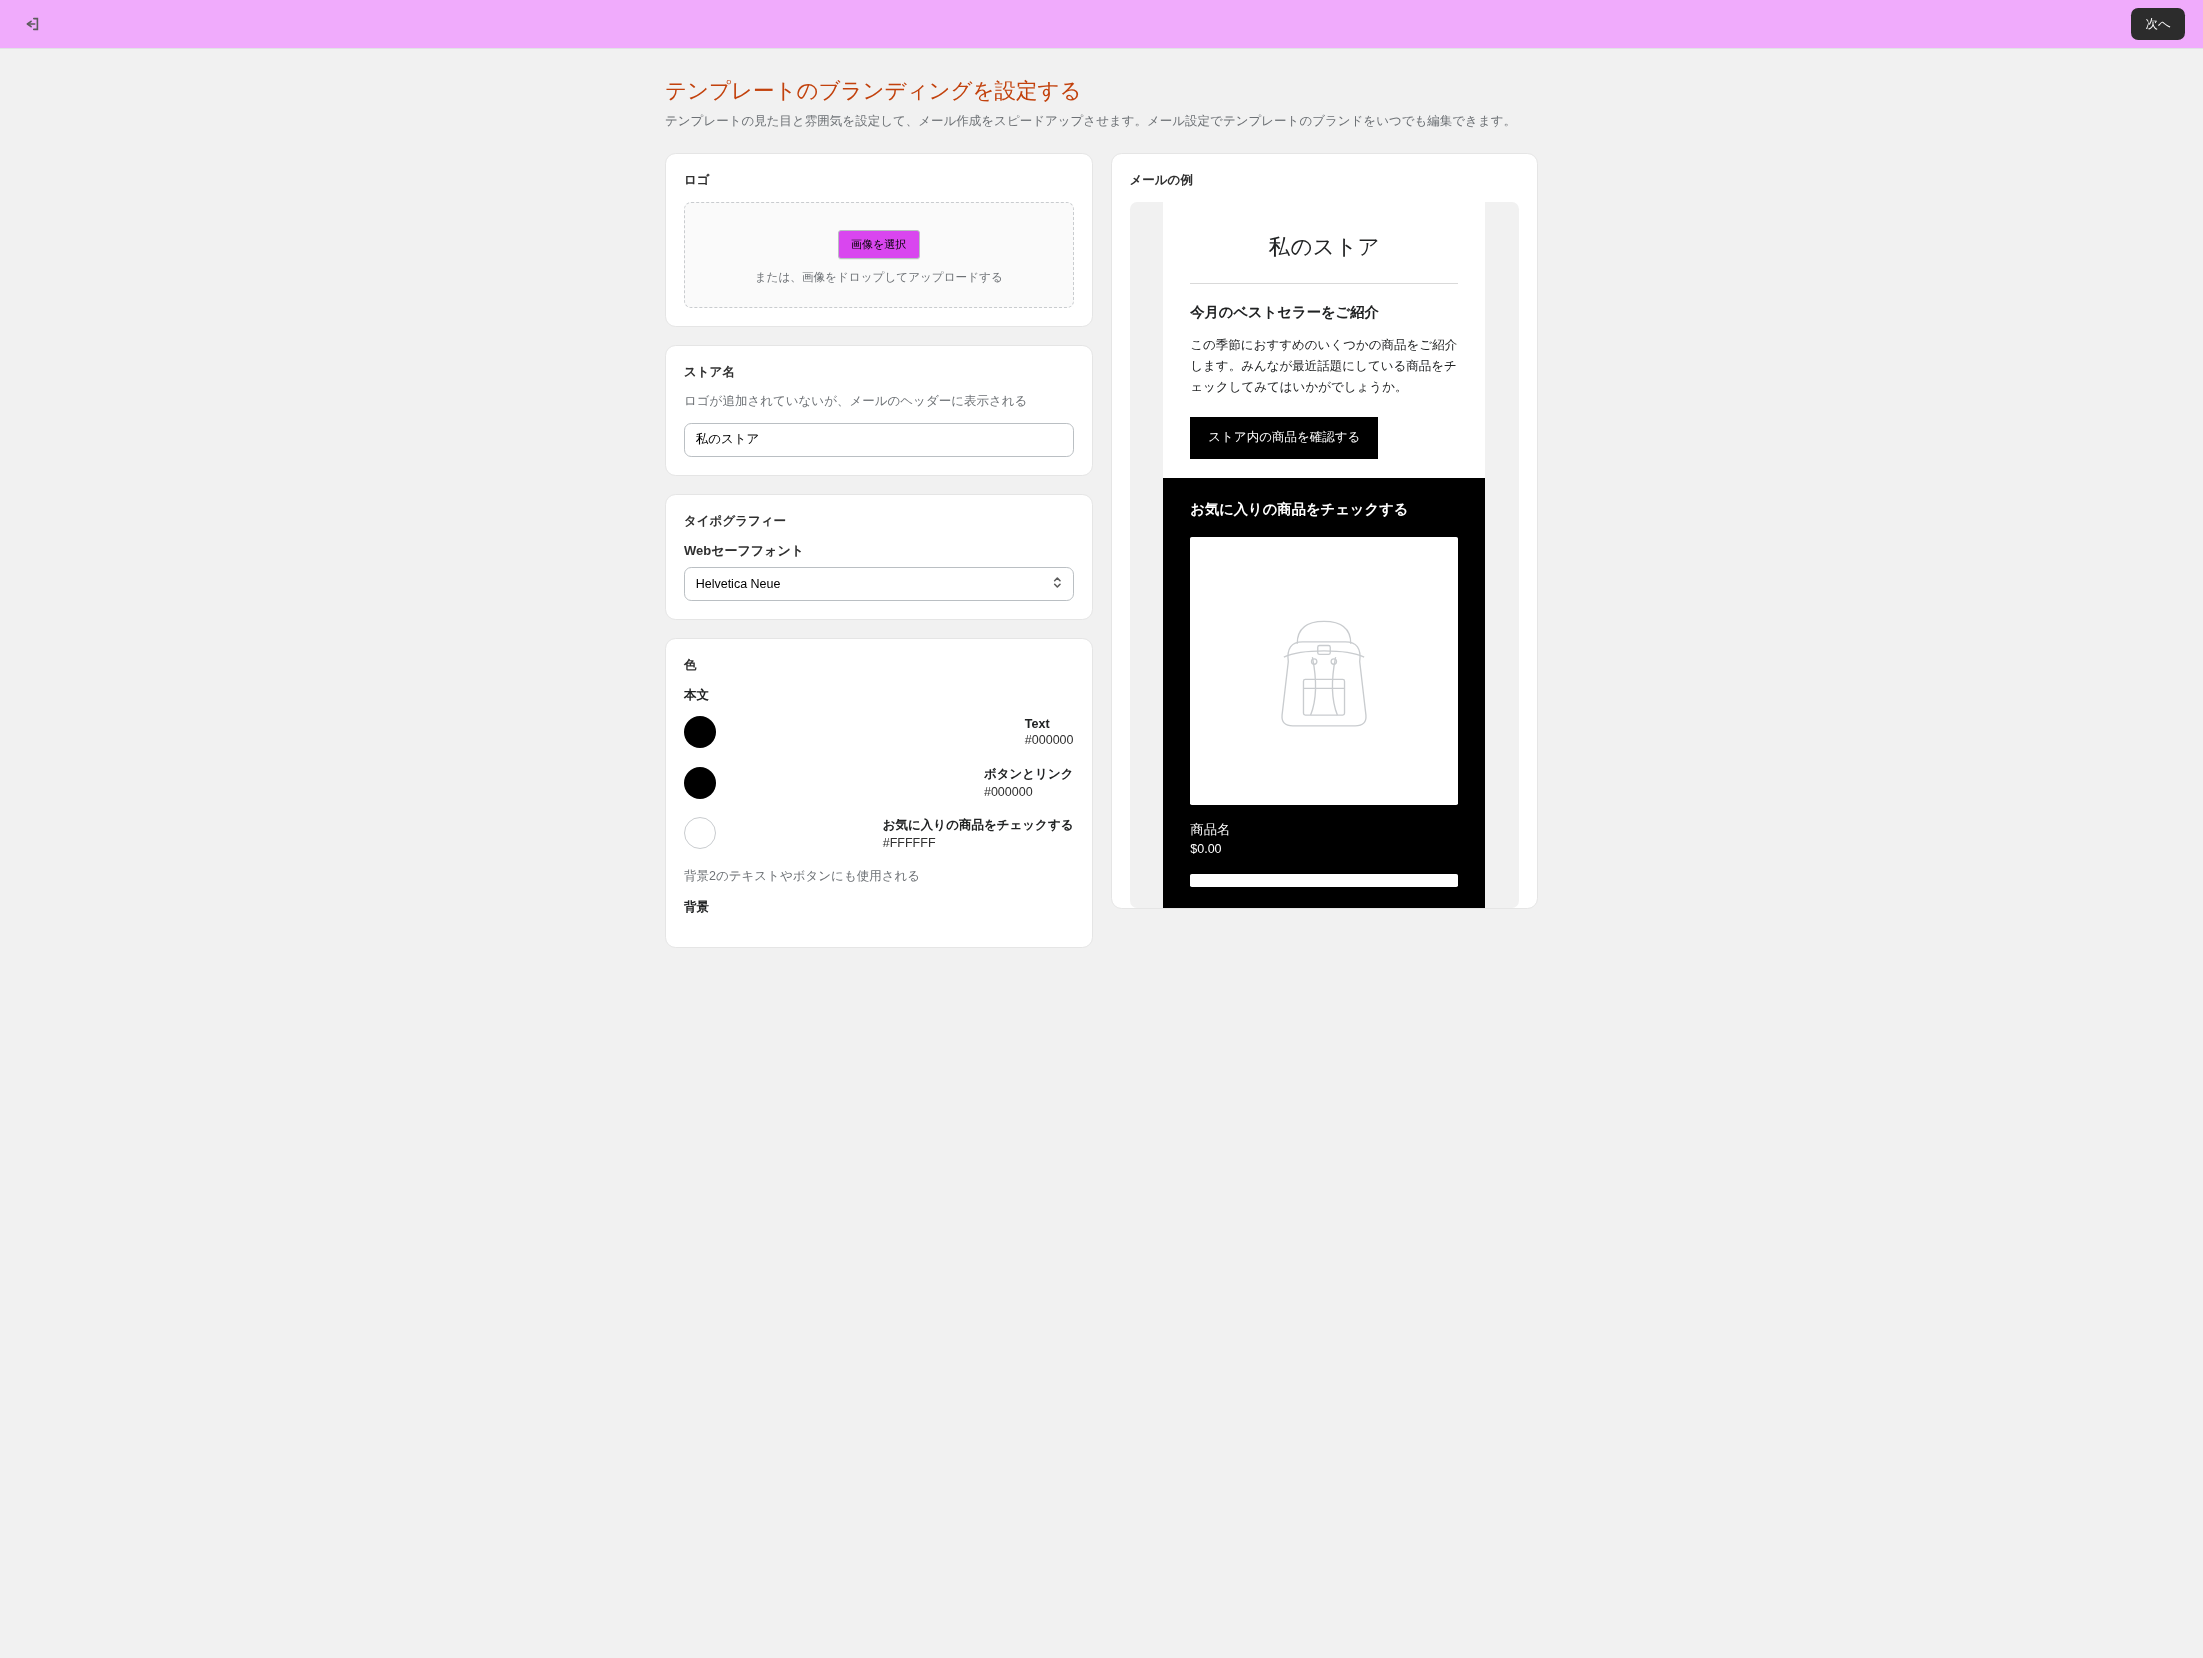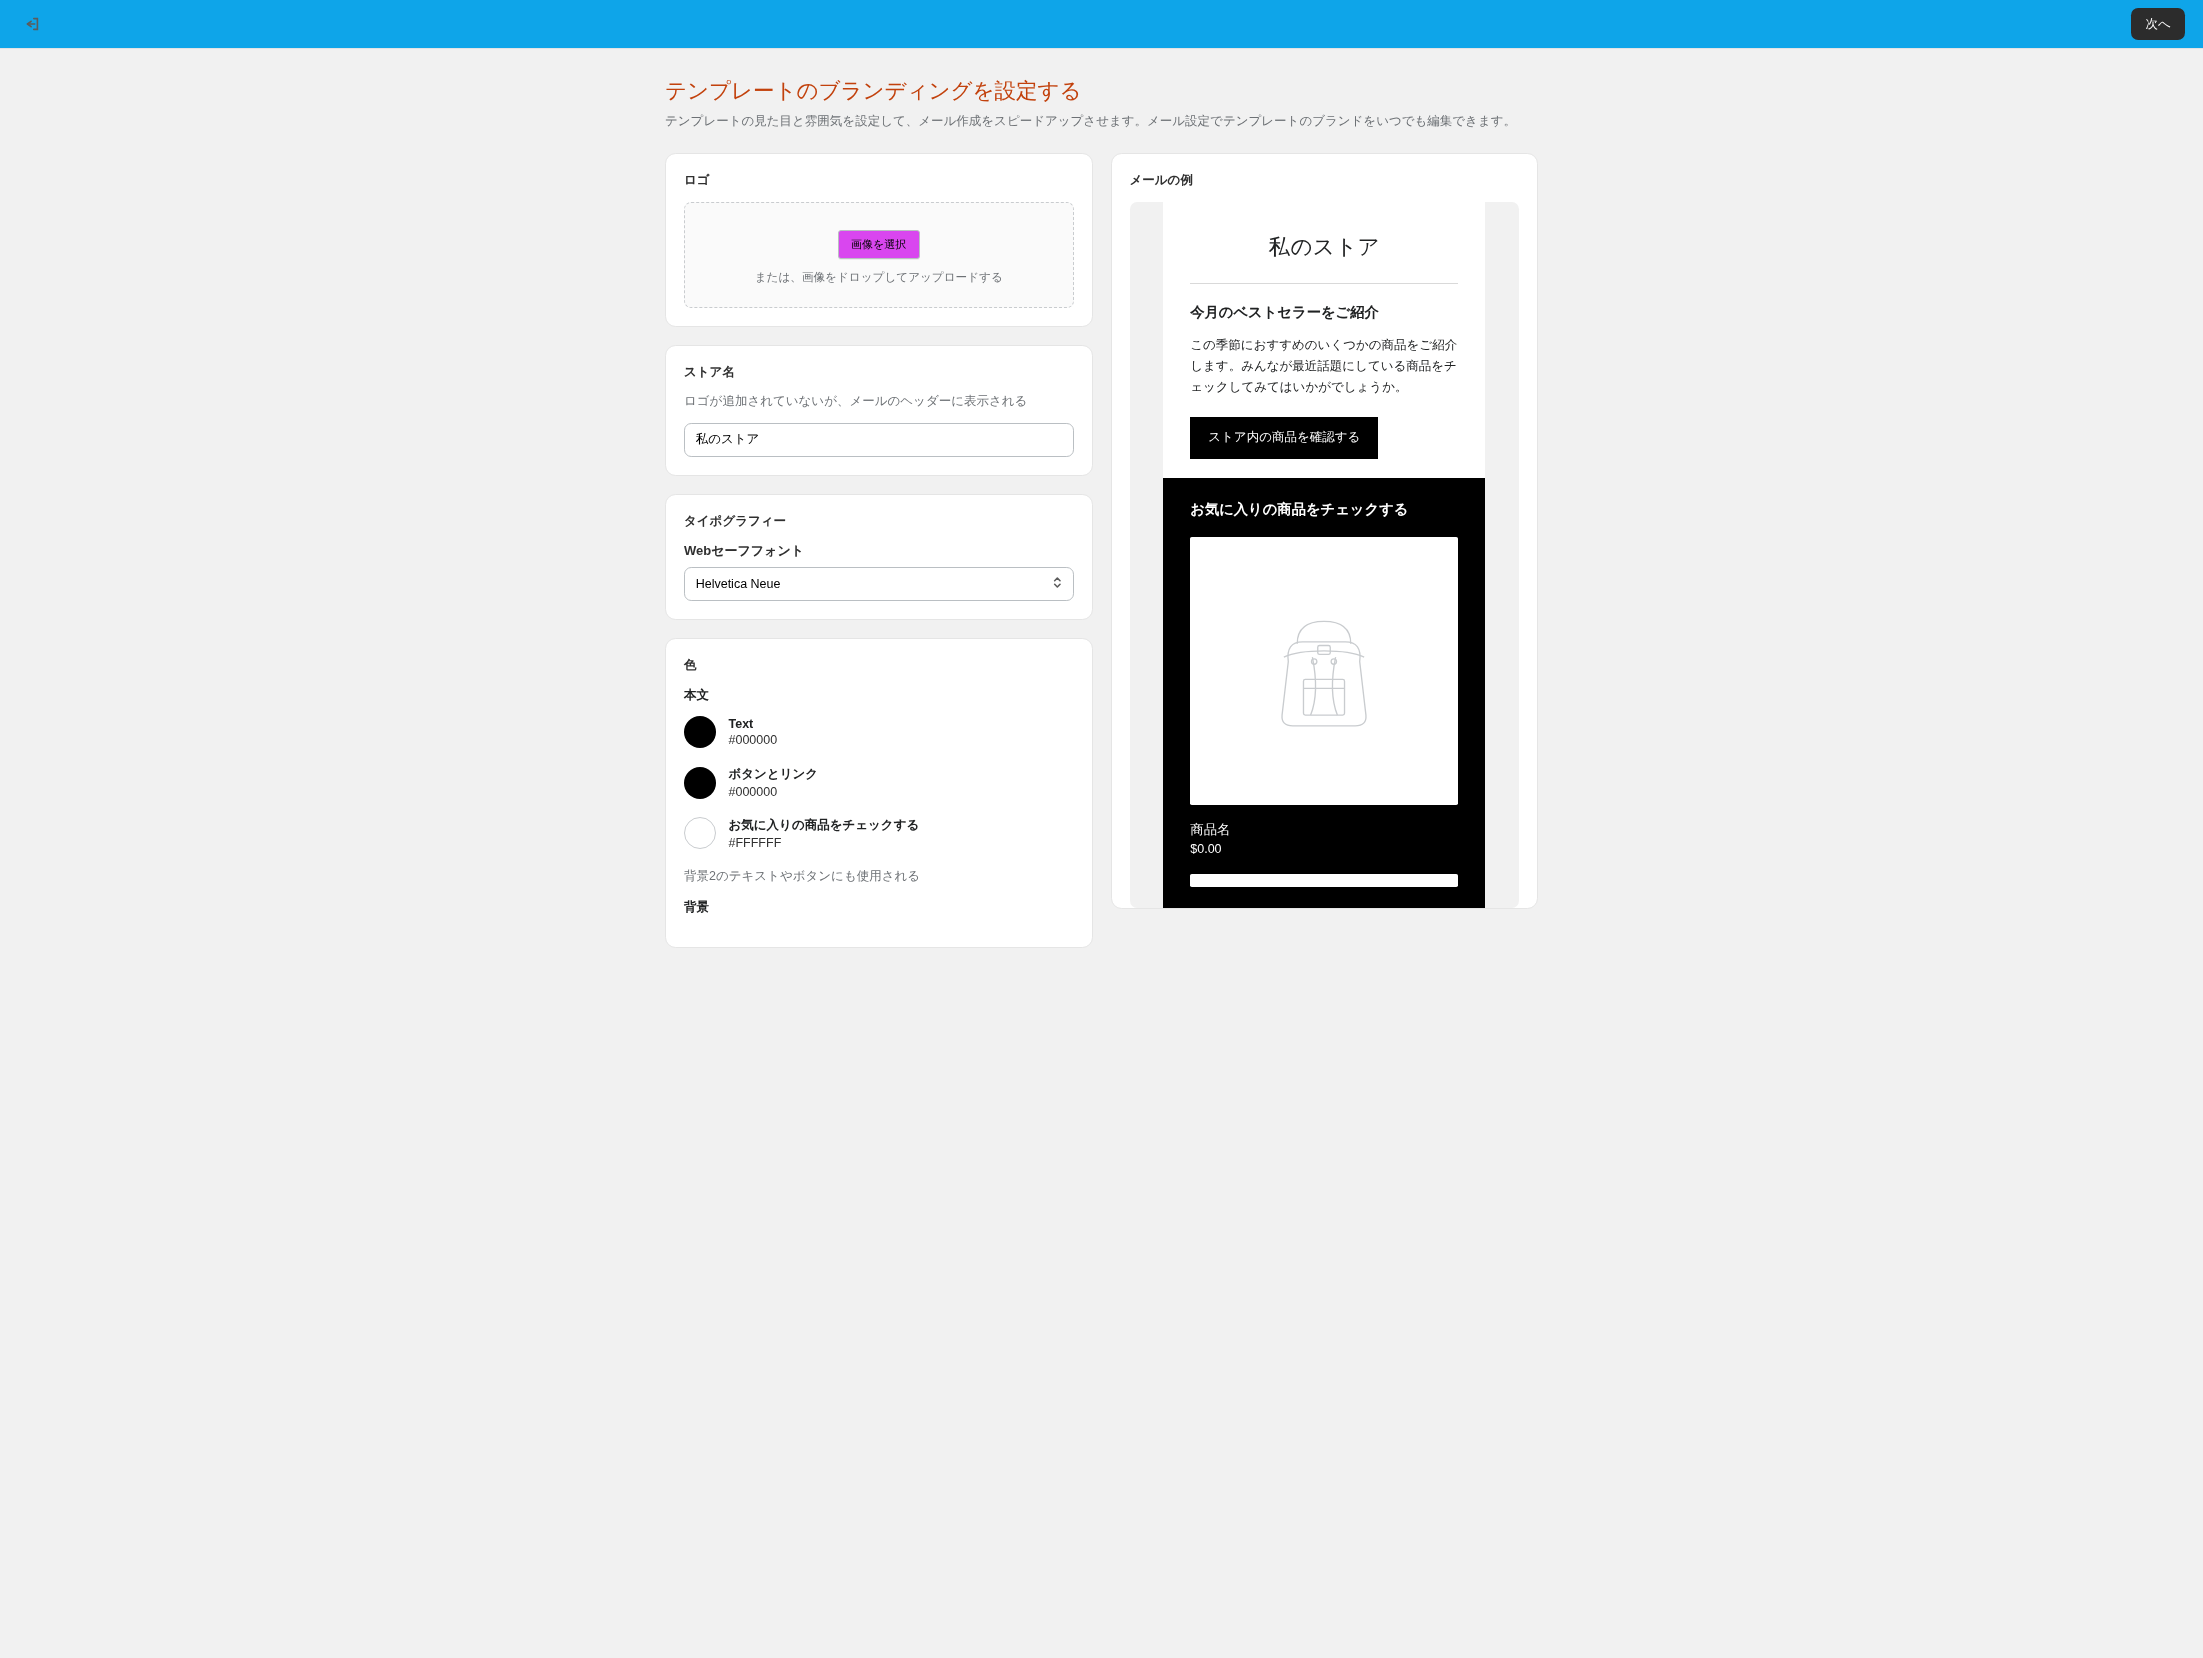--- a/index.html
+++ b/index.html
@@ -1,18 +1,18 @@
 <!DOCTYPE html>
 <html style="font-size:14.3px"><head>
   <meta charset="utf-8">
   <style>
     * { margin: 0; padding: 0; box-sizing: border-box; }
     body { font-family: -apple-system, BlinkMacSystemFont, "Segoe UI", "Helvetica Neue", sans-serif; background: #f1f1f1; font-size: 12.5px; color: #202223; }
     
-    .header-bar { background: #0ea5e9; border-bottom: 0.9px solid #e1e3e5; height: 49px; display: flex; align-items: center; justify-content: space-between; padding: 0 18px; }
+    .header-bar { background: #f0abfc; border-bottom: 0.9px solid #e1e3e5; height: 49px; display: flex; align-items: center; justify-content: space-between; padding: 0 18px; }
     .back-btn { background: none; border: none; cursor: pointer; padding: 4.5px; display: flex; align-items: center; }
     .next-btn { background: #2c2c2c; color: #fff; border: none; border-radius: 7.2px; padding: 7.2px 14.3px; font-size: 12.5px; font-weight: 500; cursor: pointer; }
     
     .content-wrap { max-width: 873px; margin: 0 auto; padding: 27px 0; }
     .page-title { font-size: 21.5px; font-weight: 400; color: #c2410c; margin-bottom: 7.2px; }
     .page-subtitle { font-size: 12.5px; color: #6d7175; margin-bottom: 22.4px; line-height: 1.5; }
     
     .two-col { display: flex; gap: 18px; align-items: flex-start; }
     .left-col { flex: 1; display: flex; flex-direction: column; gap: 18px; min-width: 0; }
     .right-col { flex: 1; min-width: 0; }
@@ -26,21 +26,21 @@
     .dropzone { border: 0.9px dashed #c9cccf; border-radius: 7.2px; background: #fafafa; padding: 27px 18px 21.5px 18px; text-align: center; }
     .choose-img-btn { background: #d946ef; border: 0.9px solid #babfc3; border-radius: 3px; padding: 6.3px 12.5px; font-size: 11px; font-weight: 500; cursor: pointer; margin-bottom: 10.7px; box-shadow: 0 0.9px 0 rgba(0,0,0,0.05); }
     .drop-text { font-size: 11.6px; color: #6d7175; }
     
     .text-input { width: 100%; border: 0.9px solid #babfc3; border-radius: 7.2px; padding: 9px 10.7px; font-size: 12.5px; background: #fff; }
     
     .select-wrap { position: relative; }
     .select-input { width: 100%; border: 0.9px solid #babfc3; border-radius: 7.2px; padding: 9px 32px 9px 10.7px; font-size: 12.5px; background: #fff; appearance: none; cursor: pointer; }
     .select-icon { position: absolute; right: 10.7px; top: 50%; transform: translateY(-50%); pointer-events: none; color: #5c5c5c; }
     
-    .color-item { display: flex; align-items: center; gap: 12.5px; margin-bottom: 18px; cursor: pointer; }
+    .color-item { display: flex; align-items: center; gap: 12.5px; margin-bottom: 18px; cursor: pointer; justify-content: space-between; }
     .swatch { width: 32px; height: 32px; border-radius: 50%; flex-shrink: 0; }
     .swatch-black { background: #000; }
     .swatch-white { background: #fff; border: 0.9px solid #c9cccf; }
     .color-meta { display: flex; flex-direction: column; gap: 1.8px; }
     .color-name { font-weight: 600; font-size: 12.5px; }
     .color-hex { font-size: 12.5px; color: #303030; }
     
     .divider-lbl { font-size: 12.5px; font-weight: 600; margin-top: 14.3px; margin-bottom: 12.5px; }
     
     

